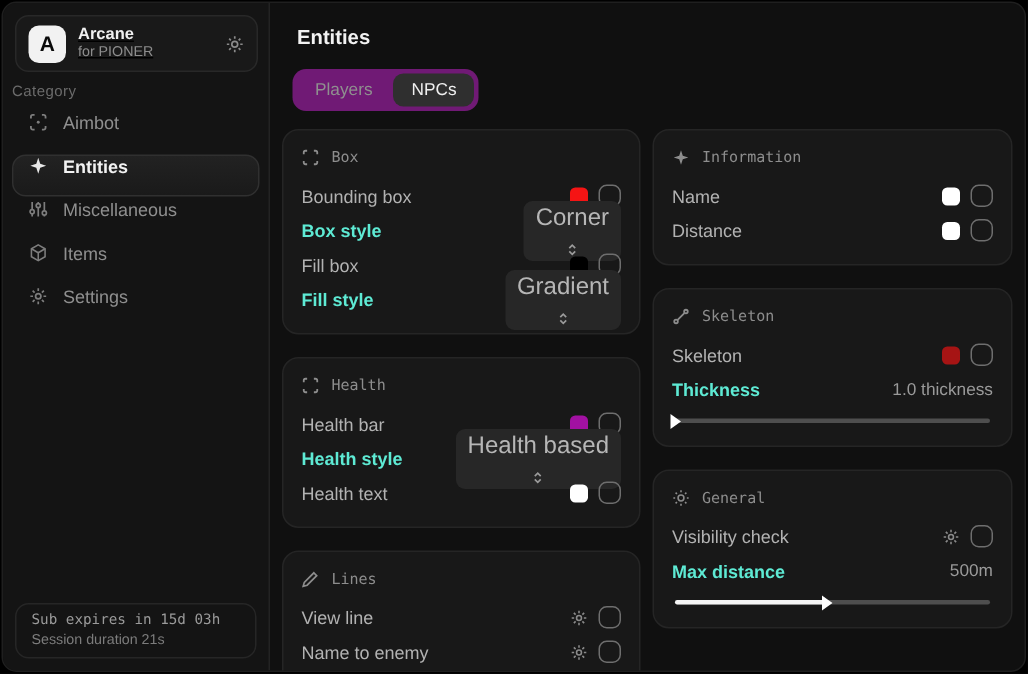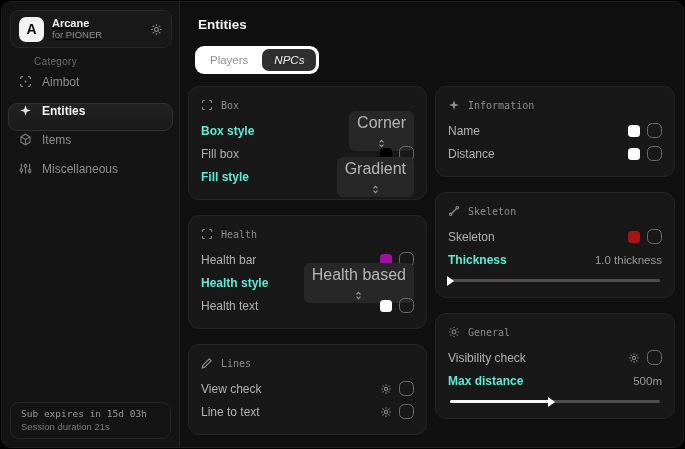--- a/index.html
+++ b/index.html
@@ -10,35 +10,35 @@
     border:1px solid #1f1f1f; overflow:hidden;
   }
   
   .sidebar { position:absolute; left:0; top:0; bottom:0; width:178px; background:#141414; border-right:1px solid #232323; }
   .brand-card { position:absolute; left:8px; top:8px; width:162px; height:38px; border:1px solid #282828; border-radius:9px; background:#191919; display:flex; align-items:center; padding:0 8px; gap:8px; }
   .brand-logo { width:25px; height:25px; border-radius:7px; background:#f2f2f2; color:#0a0a0a; font-weight:bold; font-size:14px; display:flex; align-items:center; justify-content:center; }
   .brand-text { flex:1; line-height:1.15;text-decoration:underline; }
   .brand-title { font-size:11px; font-weight:bold; color:#f0f0f0; }
   .brand-sub { font-size:9.5px; color:#8d8d8d; }
   .brand-gear { color:#8a8a8a; display:flex; }
-  .cat-label { position:absolute; left:32px; top:54px; font-size:10px; color:#6b6b6b; letter-spacing:.3px; }
+  .cat-label { position:absolute; left:6px; top:54px; font-size:10px; color:#6b6b6b; letter-spacing:.3px; }
   .nav { position:absolute; left:6px; right:6px; top:72px; }
   .nav-item { height:28px; display:flex; align-items:flex-start; gap:10px; padding:0 10px; color:#8f8f8f; font-size:12px; border:1px solid transparent; border-radius:9px; margin-bottom:1px; }
   .nav-item .ic { display:flex; color:#7d7d7d; }
   .nav-item.active { color:#f2f2f2; font-weight:bold; background:linear-gradient(180deg,#222222,#1a1a1a); border-color:#303030; }
   .nav-item.active .ic { color:#e8e8e8; }
   .side-footer { position:absolute; left:8px; right:8px; bottom:8px; height:37px; border:1px solid #262626; border-radius:9px; padding:5px 10px; }
   .foot1 { font-family:"DejaVu Sans Mono", monospace; font-size:9.5px; color:#9a9a9a; }
   .foot2 { font-size:9.5px; color:#7c7c7c; margin-top:2px; }
   
   .main { position:absolute; left:178px; top:0; right:0; bottom:0; }
   .page-title { position:absolute; left:18px; top:15px; font-size:13.5px; font-weight:bold; color:#f2f2f2; }
-  .tabs { position:absolute; left:15px; top:44px; display:inline-flex; background:#ffffff; border-radius:9px; padding:3px; gap:2px; }
+  .tabs { position:absolute; left:15px; top:44px; display:inline-flex; background:#701a75; border-radius:9px; padding:3px; gap:2px; }
   .tab { font-size:11.5px; padding:5px 12px; border-radius:7px; color:#8f8f8f; }
-  .tab.active { background:#2f2f2f; color:#efefef;font-style:italic; }
+  .tab.active { background:#2f2f2f; color:#efefef; }
   .col { position:absolute; top:84px; display:flex; flex-direction:column; gap:15px; }
   .col-left { left:8px; width:239px; }
   .col-right { left:255px; width:240px; }
   .card { background:#181818; border:1px solid #252525; border-radius:11px; padding:10px 12px 11px; }
   .card-hd { display:flex; align-items:center; gap:8px; color:#8d8d8d; font-family:"DejaVu Sans Mono", monospace; font-size:10px; margin:2px 0 8px; }
   .card-hd .ic { display:flex; color:#8d8d8d; }
   .row { display:flex; align-items:center; justify-content:space-between; height:23px; }
   .lbl { font-size:12px; color:#b2b2b2; }
   .lbl.bright { color:#5eead4; font-weight:bold; }
   .ctrl { display:flex; align-items:center; gap:7px; }
@@ -87,38 +87,47 @@
       <div class="nav-item active">
         <span class="ic">
           <svg width="13" height="13" viewBox="0 0 16 16" fill="currentColor">
               <path d="M8 1.5l1.6 4.9 4.9 1.6-4.9 1.6L8 14.5l-1.6-4.9L1.5 8l4.9-1.6z"></path>
             </svg>
         </span>
         <span>Entities</span>
       </div>
       <div class="nav-item">
         <span class="ic">
-          <svg width="13" height="13" viewBox="0 0 16 16" fill="none" stroke="currentColor" stroke-width="1.3">
-              <path d="M8 1.5l5.6 3.2v6.6L8 14.5l-5.6-3.2V4.7z"></path>
-              <path d="M2.4 4.7L8 8l5.6-3.3M8 8v6.5"></path>
-            </svg>
-        </span>
-        <span>Items</span>
-      </div>
-      <div class="nav-item">
-        <span class="ic">
           <svg width="13" height="13" viewBox="0 0 16 16" fill="none" stroke="currentColor" stroke-width="1.4">
               <path d="M3 2v12M8 2v12M13 2v12"></path>
               <circle cx="3" cy="10" r="1.7" fill="#141414"></circle>
               <circle cx="8" cy="5" r="1.7" fill="#141414"></circle>
               <circle cx="13" cy="11" r="1.7" fill="#141414"></circle>
             </svg>
         </span>
         <span>Miscellaneous</span>
       </div>
+      <div class="nav-item">
+        <span class="ic">
+          <svg width="13" height="13" viewBox="0 0 16 16" fill="none" stroke="currentColor" stroke-width="1.3">
+              <path d="M8 1.5l5.6 3.2v6.6L8 14.5l-5.6-3.2V4.7z"></path>
+              <path d="M2.4 4.7L8 8l5.6-3.3M8 8v6.5"></path>
+            </svg>
+        </span>
+        <span>Items</span>
+      </div>
+      <div class="nav-item">
+        <span class="ic">
+          <svg width="13" height="13" viewBox="0 0 16 16" fill="none" stroke="currentColor" stroke-width="1.4">
+              <circle cx="8" cy="8" r="2.2"></circle>
+              <path d="M8 1.5v2.2M8 12.3v2.2M1.5 8h2.2M12.3 8h2.2M3.4 3.4L5 5M11 11l1.6 1.6M12.6 3.4L11 5M5 11l-1.6 1.6"></path>
+            </svg>
+        </span>
+        <span>Settings</span>
+      </div>
     </nav>
 
     <div class="side-footer">
       <div class="foot1">Sub expires in 15d 03h</div>
       <div class="foot2">Session duration 21s</div>
     </div>
   </aside>
 
   <main class="main">
     <div class="page-title">Entities</div>
@@ -131,20 +140,27 @@
     <div class="col col-left">
 
       <section class="card">
         <div class="card-hd">
           <span class="ic">
             <svg width="12" height="12" viewBox="0 0 16 16" fill="none" stroke="currentColor" stroke-width="1.6">
                 <path d="M2 5V3.5A1.5 1.5 0 0 1 3.5 2H5M11 2h1.5A1.5 1.5 0 0 1 14 3.5V5M14 11v1.5a1.5 1.5 0 0 1-1.5 1.5H11M5 14H3.5A1.5 1.5 0 0 1 2 12.5V11"></path>
               </svg>
           </span>
           <span>Box</span>
+        </div>
+        <div class="row">
+          <span class="lbl">Bounding box</span>
+          <span class="ctrl">
+            <span class="swatch" style="background: rgb(245, 20, 20);"></span>
+            <span class="checkbox"></span>
+          </span>
         </div>
         <div class="row">
           <span class="lbl bright">Box style</span>
           <span class="select">
             <span>Corner</span>
             <span class="ic">
               <svg width="9" height="9" viewBox="0 0 16 16" fill="none" stroke="currentColor" stroke-width="2">
                   <path d="M4.5 6L8 2.5 11.5 6M4.5 10L8 13.5 11.5 10"></path>
                 </svg>
             </span>
@@ -209,33 +225,33 @@
       <section class="card">
         <div class="card-hd">
           <span class="ic">
             <svg width="12" height="12" viewBox="0 0 16 16" fill="none" stroke="currentColor" stroke-width="1.5">
                 <path d="M11 2.5l2.5 2.5-8.5 8.5-3.5 1 1-3.5z"></path>
               </svg>
           </span>
           <span>Lines</span>
         </div>
         <div class="row">
-          <span class="lbl">View check</span>
+          <span class="lbl">View line</span>
           <span class="ctrl">
             <span class="mini-gear">
               <svg width="12" height="12" viewBox="0 0 16 16" fill="none" stroke="currentColor" stroke-width="1.4">
                   <circle cx="8" cy="8" r="2.2"></circle>
                   <path d="M8 1.5v2.2M8 12.3v2.2M1.5 8h2.2M12.3 8h2.2M3.4 3.4L5 5M11 11l1.6 1.6M12.6 3.4L11 5M5 11l-1.6 1.6"></path>
                 </svg>
             </span>
             <span class="checkbox"></span>
           </span>
         </div>
         <div class="row">
-          <span class="lbl">Line to text</span>
+          <span class="lbl">Name to enemy</span>
           <span class="ctrl">
             <span class="mini-gear">
               <svg width="12" height="12" viewBox="0 0 16 16" fill="none" stroke="currentColor" stroke-width="1.4">
                   <circle cx="8" cy="8" r="2.2"></circle>
                   <path d="M8 1.5v2.2M8 12.3v2.2M1.5 8h2.2M12.3 8h2.2M3.4 3.4L5 5M11 11l1.6 1.6M12.6 3.4L11 5M5 11l-1.6 1.6"></path>
                 </svg>
             </span>
             <span class="checkbox"></span>
           </span>
         </div>

